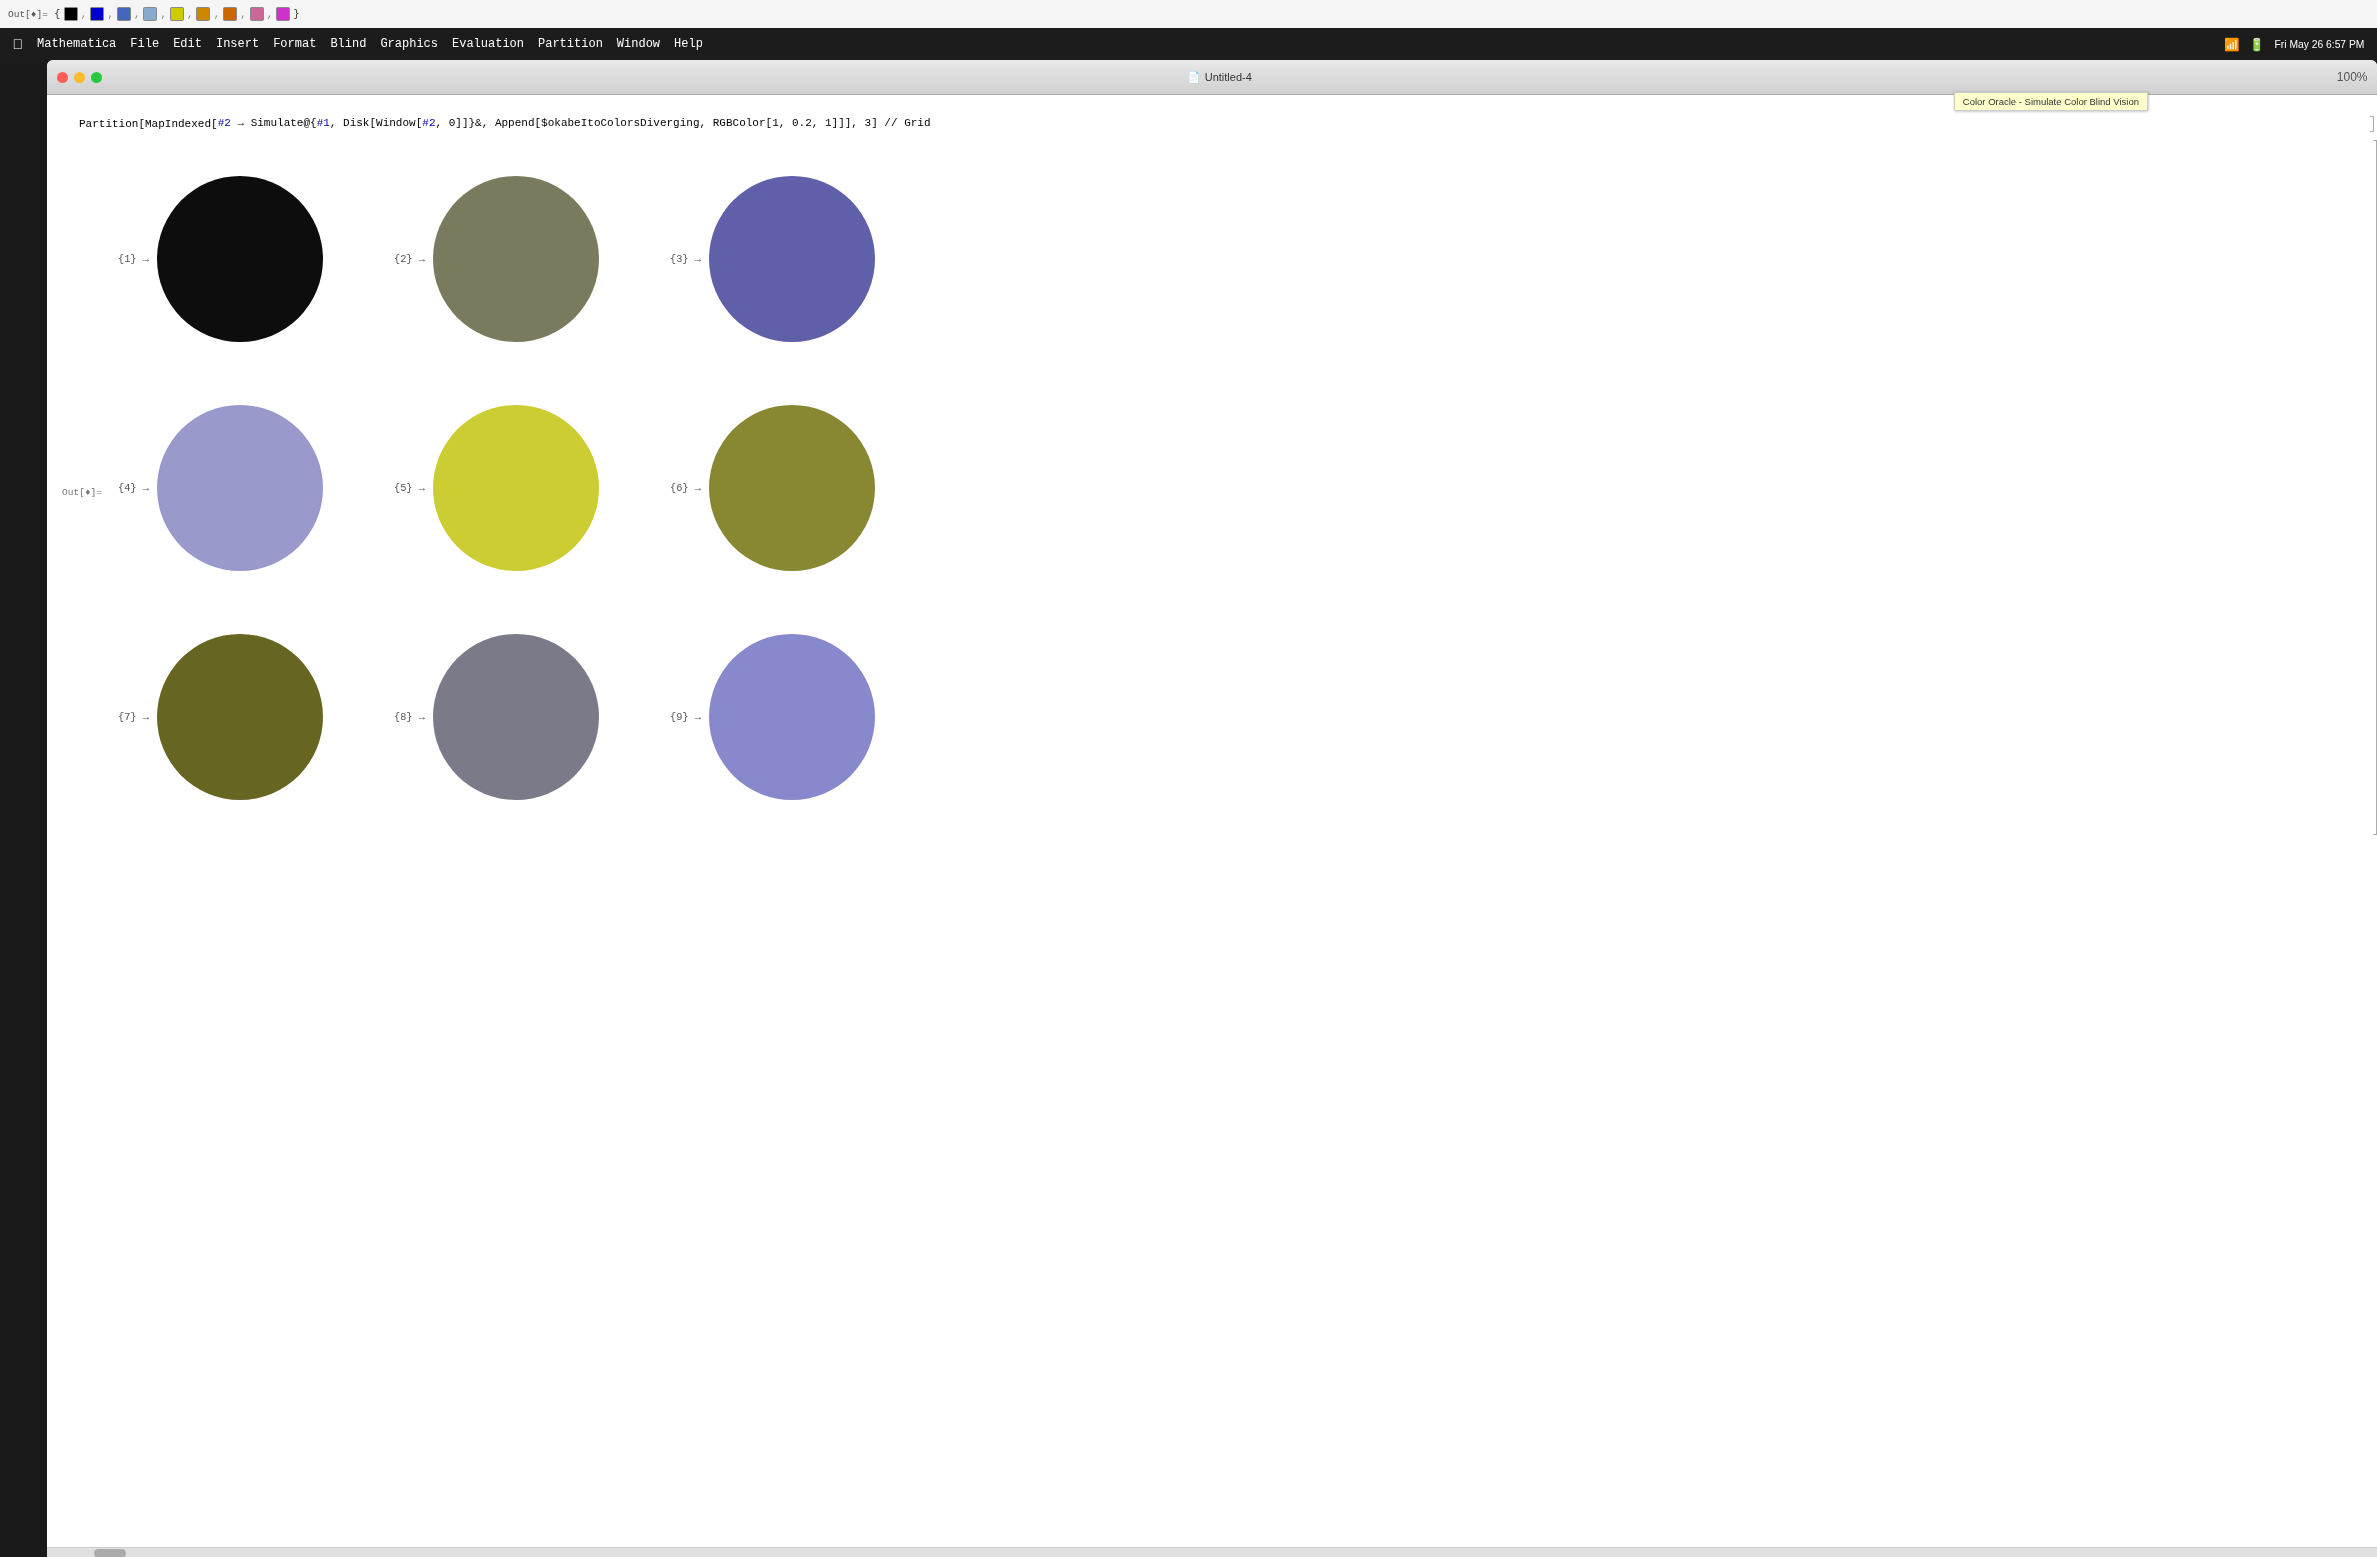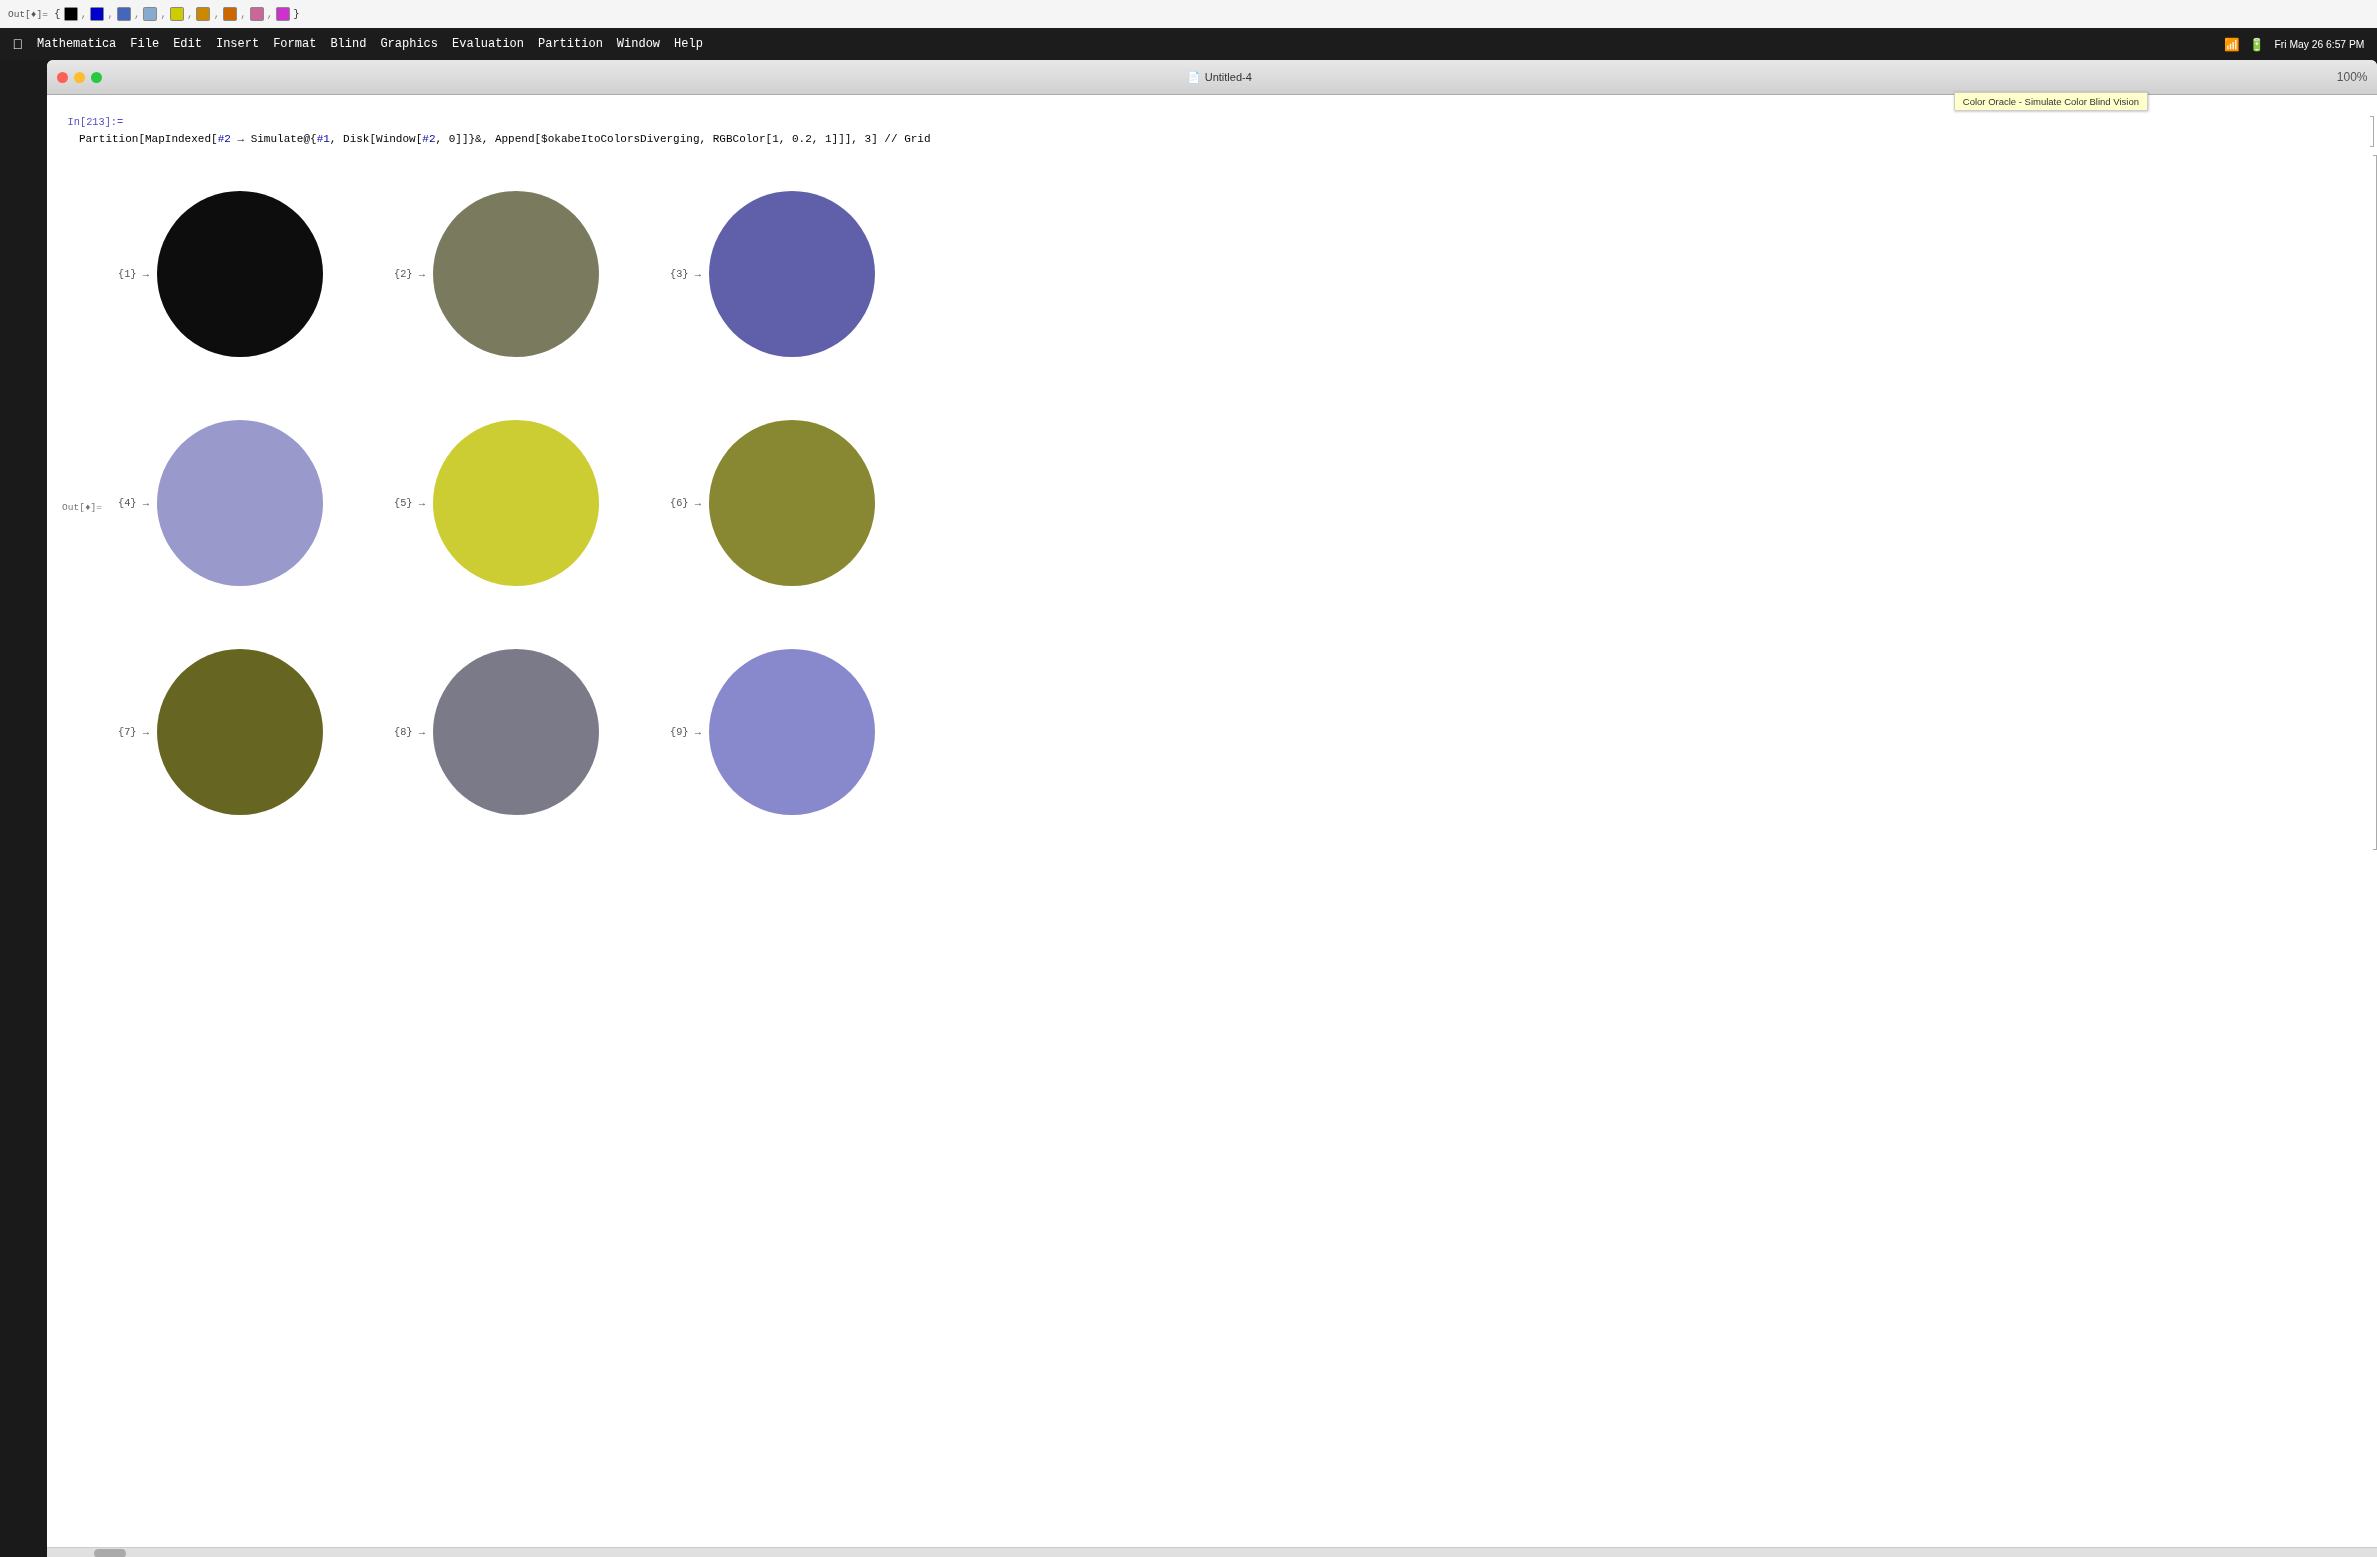--- a/index.html
+++ b/index.html
@@ -206,21 +206,20 @@
     <div class="window-title">
       <span style="font-size:11px;">📄</span>
       <span>Untitled-4</span>
     </div>
     <div class="window-zoom">100%</div>
   </div>
 
   <div class="notebook-area" style="height:calc(100% - 35px); position:relative;">
 
     <div style="margin: 8px 0 0 0; padding: 0 16px 0 8px; position:relative;">
-      <div class="in-label">In[213]:=</div>
       <div style="margin-left:16px;">
         <span class="input-code">
           <span style="color:#000;margin-left:8px;">Partition[MapIndexed[</span><span style="color:#0000aa;">#2</span><span style="color:#000;"> → Simulate@{</span><span style="color:#0000aa;">#1</span><span style="color:#000;">, Disk[Window[</span><span style="color:#0000aa;">#2</span><span style="color:#000;">, 0]]}&amp;, Append[$okabeItoColorsDiverging, RGBColor[1, 0.2, 1]]], 3] // Grid</span>
         </span>
       </div>
 
       <div style="position:absolute;right:3.2px;top:0;bottom:0;width:4px;border-top:0.8px solid #aaa;border-right:0.8px solid #aaa;border-bottom:0.8px solid #aaa;"></div>
     </div>
 
     <div style="display:flex; margin: 8px 0 0 0; position:relative;">

